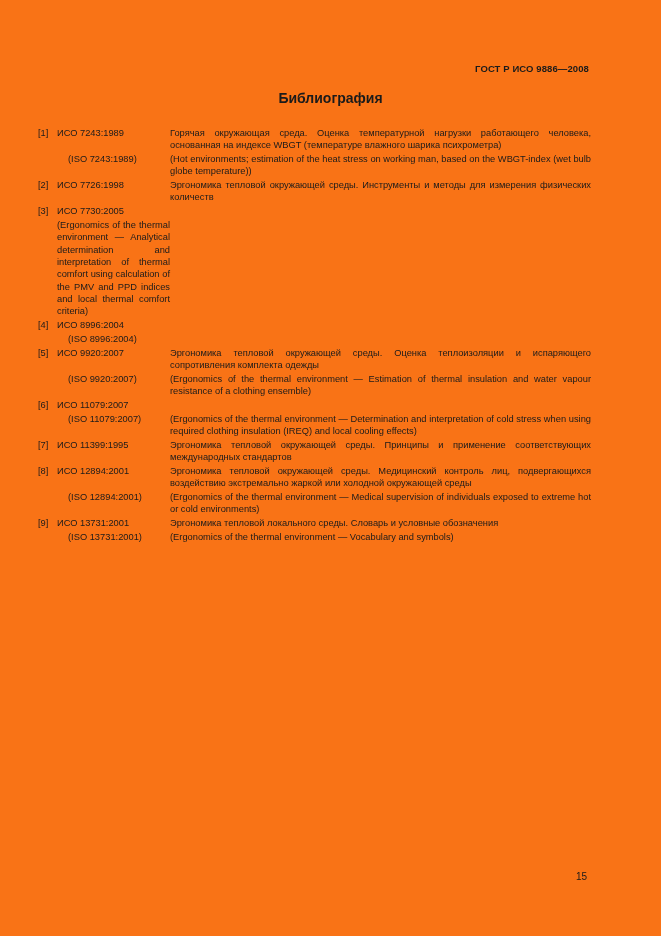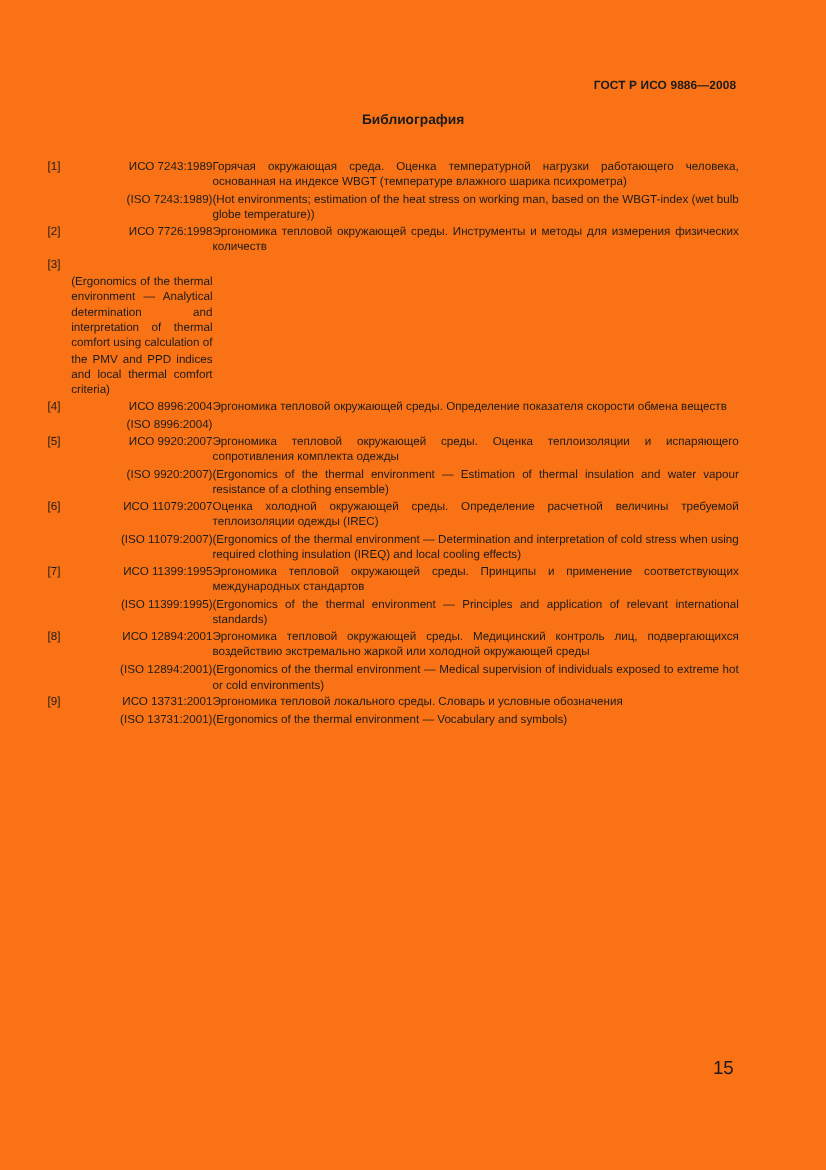--- a/index.html
+++ b/index.html
@@ -19,45 +19,45 @@
     font-size: 9.5px;
     font-weight: bold;
     letter-spacing: 0.1px;
   }
   .doc-title {
     position: absolute;
     top: 90px;
     left: 0;
     right: 0;
     text-align: center;
-    font-size: 11px;
+    font-size: 14px;
     font-weight: bold;
   }
   .bib {
     position: absolute;
     top: 127px;
     left: 38px;
     right: 70px;
     font-size: 9.3px;
     line-height: 12.3px;
   }
   .row {
     display: grid;
     grid-template-columns: 19px 113px 1fr;
     margin-bottom: 1.5px;
   }
   .ref { white-space: nowrap; }
-  .code { white-space: nowrap; text-align: right; }
+  .code { white-space: nowrap; }
   .code.iso { padding-left: 11px; }
   .desc { text-align: justify; }
   .page-number {
     position: absolute;
-    top: 846px;
+    top: 871px;
     right: 74px;
-    font-size: 15px;
+    font-size: 10px;
   }
 </style>
 </head>
 <body>
 
 <div class="page">
   <div class="doc-header">ГОСТ Р ИСО 9886—2008</div>
   <div class="doc-title">Библиография</div>
   <div class="bib" id="bib">
       <div class="row">
@@ -70,63 +70,57 @@
         <span class="code iso">(ISO 7243:1989)</span>
         <span class="desc">(Hot environments; estimation of the heat stress on working man, based on the WBGT-index (wet bulb globe temperature))</span>
       </div>
       <div class="row">
         <span class="ref">[2]</span>
         <span class="code">ИСО 7726:1998</span>
         <span class="desc">Эргономика тепловой окружающей среды. Инструменты и методы для измерения физических количеств</span>
       </div>
       <div class="row">
         <span class="ref">[3]</span>
+        <span class="code">ИСО 7730:2005</span>
       </div>
       <div class="row">
         <span class="ref"></span>
         <span class="desc">(Ergonomics of the thermal environment — Analytical determination and interpretation of thermal comfort using calculation of the PMV and PPD indices and local thermal comfort criteria)</span>
       </div>
       <div class="row">
         <span class="ref">[4]</span>
         <span class="code">ИСО 8996:2004</span>
-        <span class="desc">Эргономика тепловой окружающей среды. Определение показателя скорости обмена веществ</span>
       </div>
       <div class="row">
         <span class="ref"></span>
         <span class="code iso">(ISO 8996:2004)</span>
       </div>
       <div class="row">
         <span class="ref">[5]</span>
         <span class="code">ИСО 9920:2007</span>
         <span class="desc">Эргономика тепловой окружающей среды. Оценка теплоизоляции и испаряющего сопротивления комплекта одежды</span>
       </div>
       <div class="row">
         <span class="ref"></span>
         <span class="code iso">(ISO 9920:2007)</span>
         <span class="desc">(Ergonomics of the thermal environment — Estimation of thermal insulation and water vapour resistance of a clothing ensemble)</span>
       </div>
       <div class="row">
         <span class="ref">[6]</span>
         <span class="code">ИСО 11079:2007</span>
-        <span class="desc">Оценка холодной окружающей среды. Определение расчетной величины требуемой теплоизоляции одежды (IREC)</span>
       </div>
       <div class="row">
         <span class="ref"></span>
         <span class="code iso">(ISO 11079:2007)</span>
         <span class="desc">(Ergonomics of the thermal environment — Determination and interpretation of cold stress when using required clothing insulation (IREQ) and local cooling effects)</span>
       </div>
       <div class="row">
         <span class="ref">[7]</span>
         <span class="code">ИСО 11399:1995</span>
         <span class="desc">Эргономика тепловой окружающей среды. Принципы и применение соответствующих международных стандартов</span>
-      </div>
-      <div class="row">
-        <span class="ref"></span>
-        <span class="code iso">(ISO 11399:1995)</span>
-        <span class="desc">(Ergonomics of the thermal environment — Principles and application of relevant international standards)</span>
       </div>
       <div class="row">
         <span class="ref">[8]</span>
         <span class="code">ИСО 12894:2001</span>
         <span class="desc">Эргономика тепловой окружающей среды. Медицинский контроль лиц, подвергающихся воздействию экстремально жаркой или холодной окружающей среды</span>
       </div>
       <div class="row">
         <span class="ref"></span>
         <span class="code iso">(ISO 12894:2001)</span>
         <span class="desc">(Ergonomics of the thermal environment — Medical supervision of individuals exposed to extreme hot or cold environments)</span>

